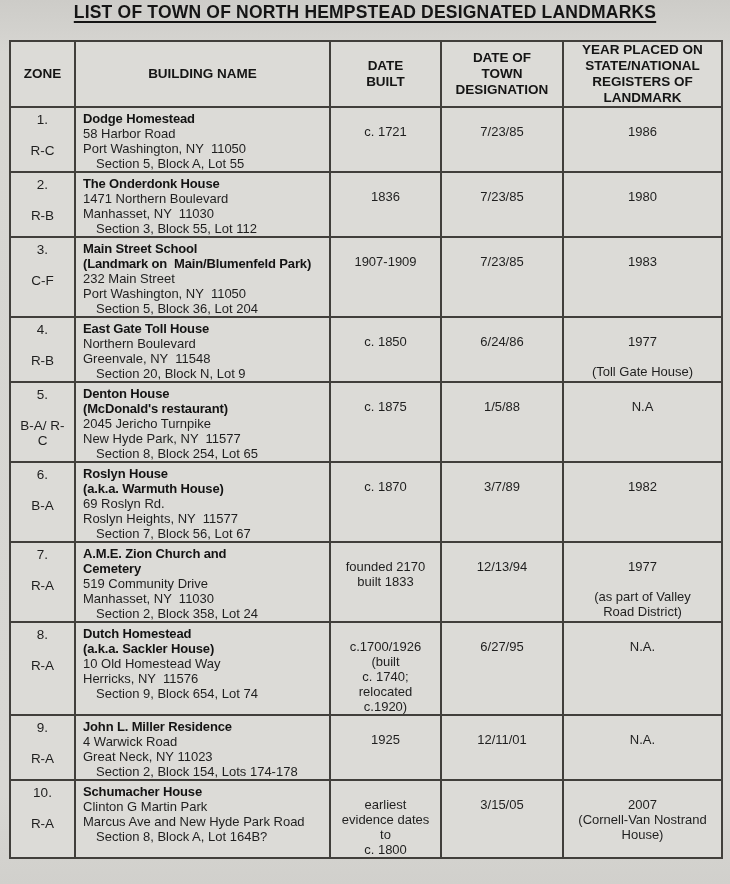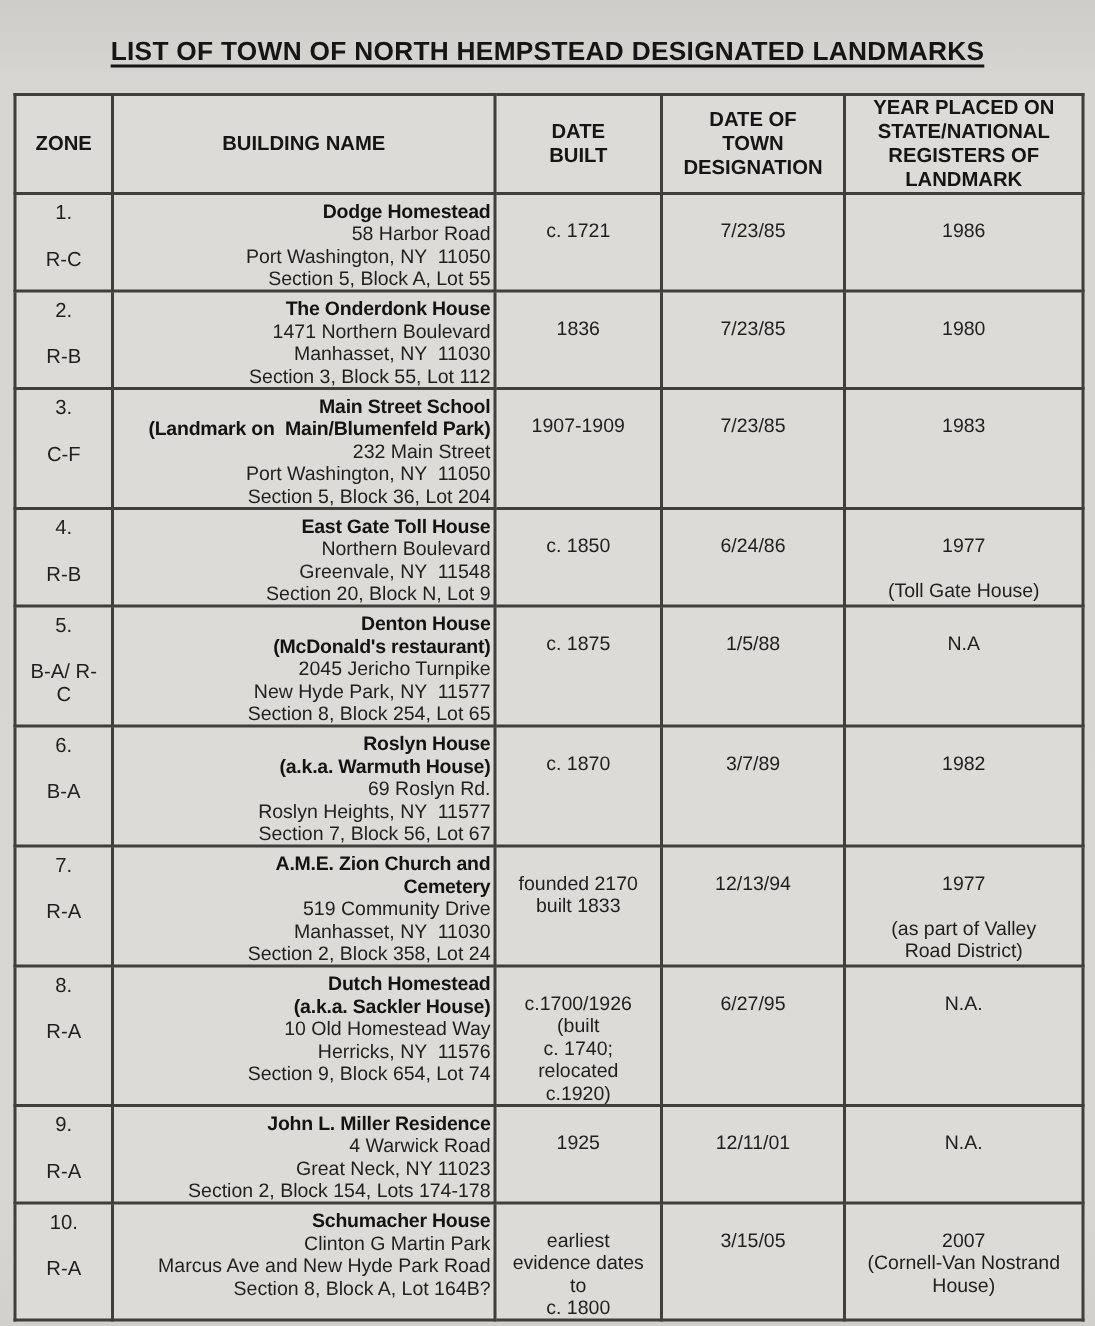--- a/index.html
+++ b/index.html
@@ -13,42 +13,42 @@
     width:730px;height:884px;
     font-family:"Liberation Sans", sans-serif;
     background:var(--paper);
     color:var(--text);
   }
   .page{
     position:relative;width:730px;height:884px;overflow:hidden;
     background:linear-gradient(180deg,#cdccc8 0%,#d7d6d2 6%,#d8d7d3 90%,#d1d0cc 100%);
   }
   .title{
-    margin:0;padding-top:22px;
+    margin:0;
     text-align:center;
     font-size:17.5px;font-weight:bold;letter-spacing:.2px;
     color:#151515;
     text-decoration:underline;
     text-decoration-thickness:2px;
     text-underline-offset:3px;
     line-height:24px;
   }
   table.landmarks{
     border-collapse:collapse;table-layout:fixed;
     margin:16px 0 0 9px;width:712px;
     background:var(--table-bg);
   }
   col.c-zone{width:65px}
   col.c-name{width:255px}
   col.c-built{width:111px}
   col.c-desig{width:122px}
   col.c-year{width:159px}
   th,td{
     border:2px solid var(--border);
-    padding:0;vertical-align:top;overflow:hidden;text-align:right;
+    padding:0;vertical-align:top;overflow:hidden;
   }
   th{
     vertical-align:middle;text-align:center;
     font-size:13.5px;font-weight:bold;line-height:16px;color:#151515;
   }
   td{font-size:13px;line-height:15px;}
   .cell-zone{text-align:center;padding-top:4px;font-size:13.5px;}
   .zone-code{margin-top:16px;white-space:pre-line;}
   .cell-name{padding:3px 2px 0 7px;}
   .cell-name div{white-space:pre-wrap;}

